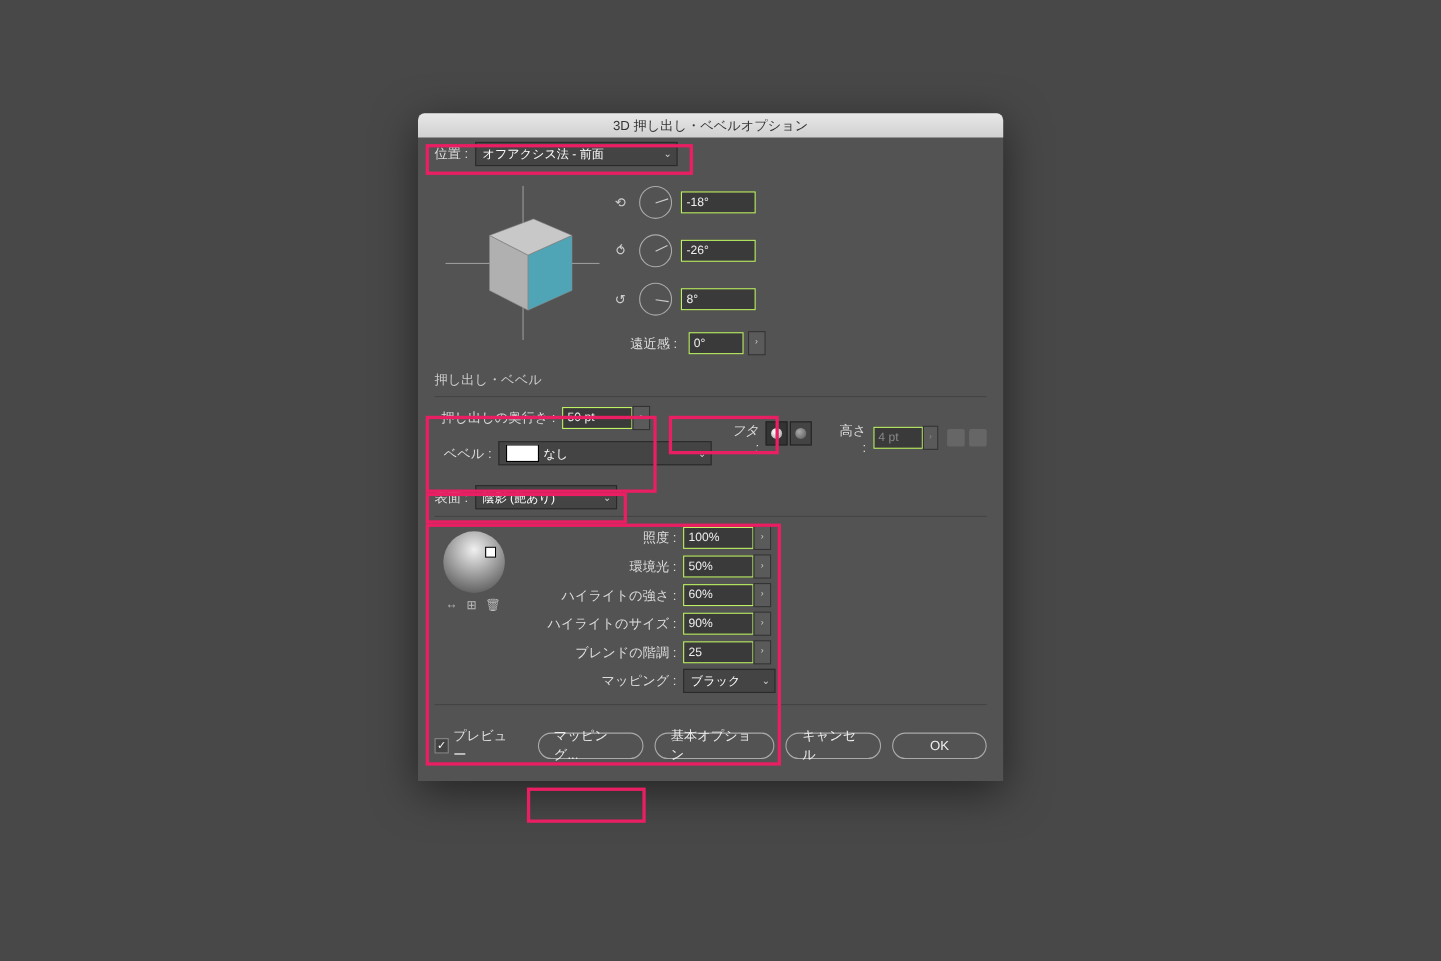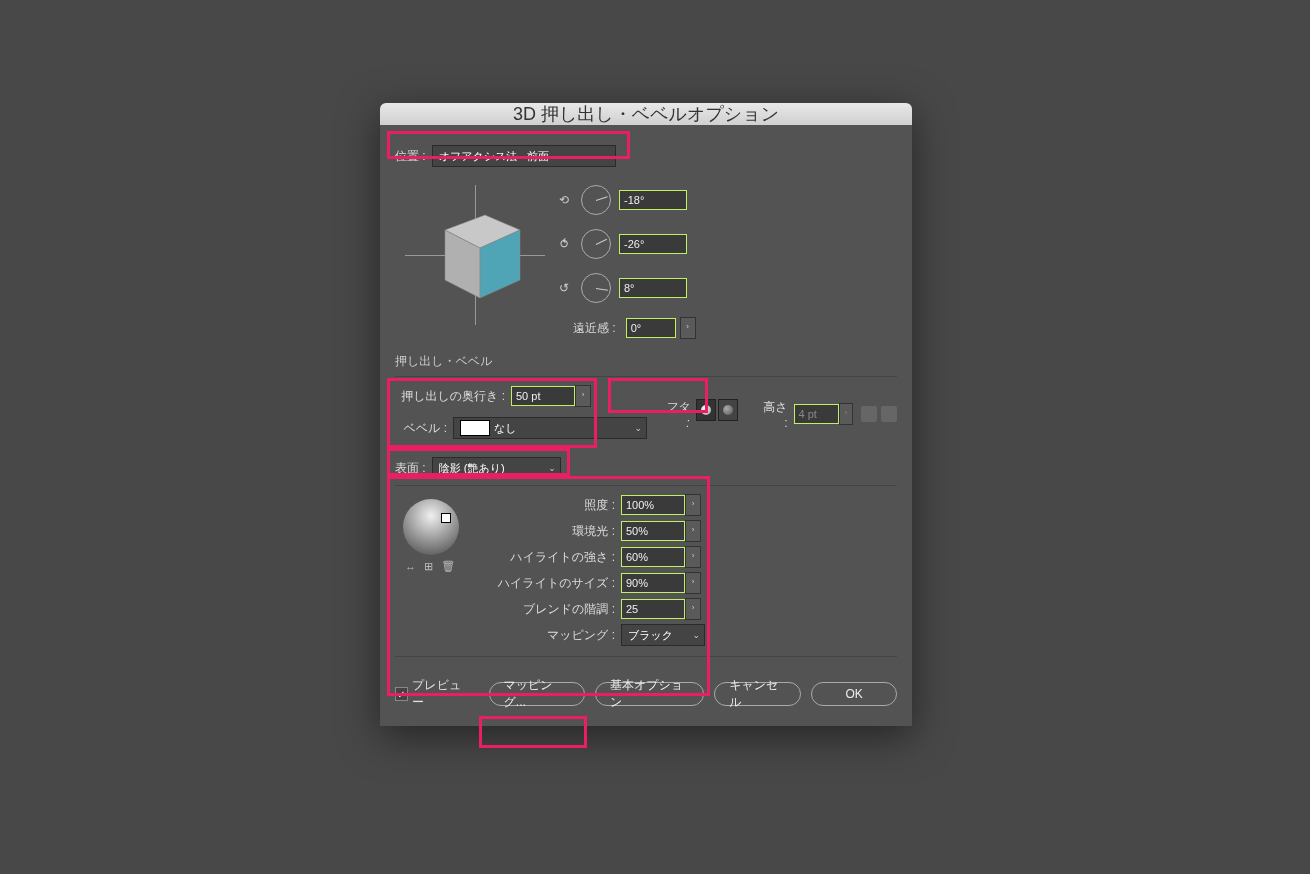--- a/index.html
+++ b/index.html
@@ -18,25 +18,25 @@
     background: #535353;
     border-radius: 6px 6px 0 0;
     box-shadow: 0 10px 40px rgba(0,0,0,0.5);
   }
   .title-bar {
     height: 22px;
     background: linear-gradient(#e8e8e8, #d0d0d0);
     border-radius: 6px 6px 0 0;
     text-align: center;
     color: #333;
-    font-size: 18px;
+    font-size: 12px;
     line-height: 22px;
   }
   .content {
-    padding: 20px 15px 15px 15px;
+    padding: 4px 15px 15px 15px;
   }
   .row {
     display: flex;
     align-items: center;
     margin-bottom: 4px;
   }
   .label-right {
     text-align: right;
     margin-right: 6px;
     color: #ddd;

